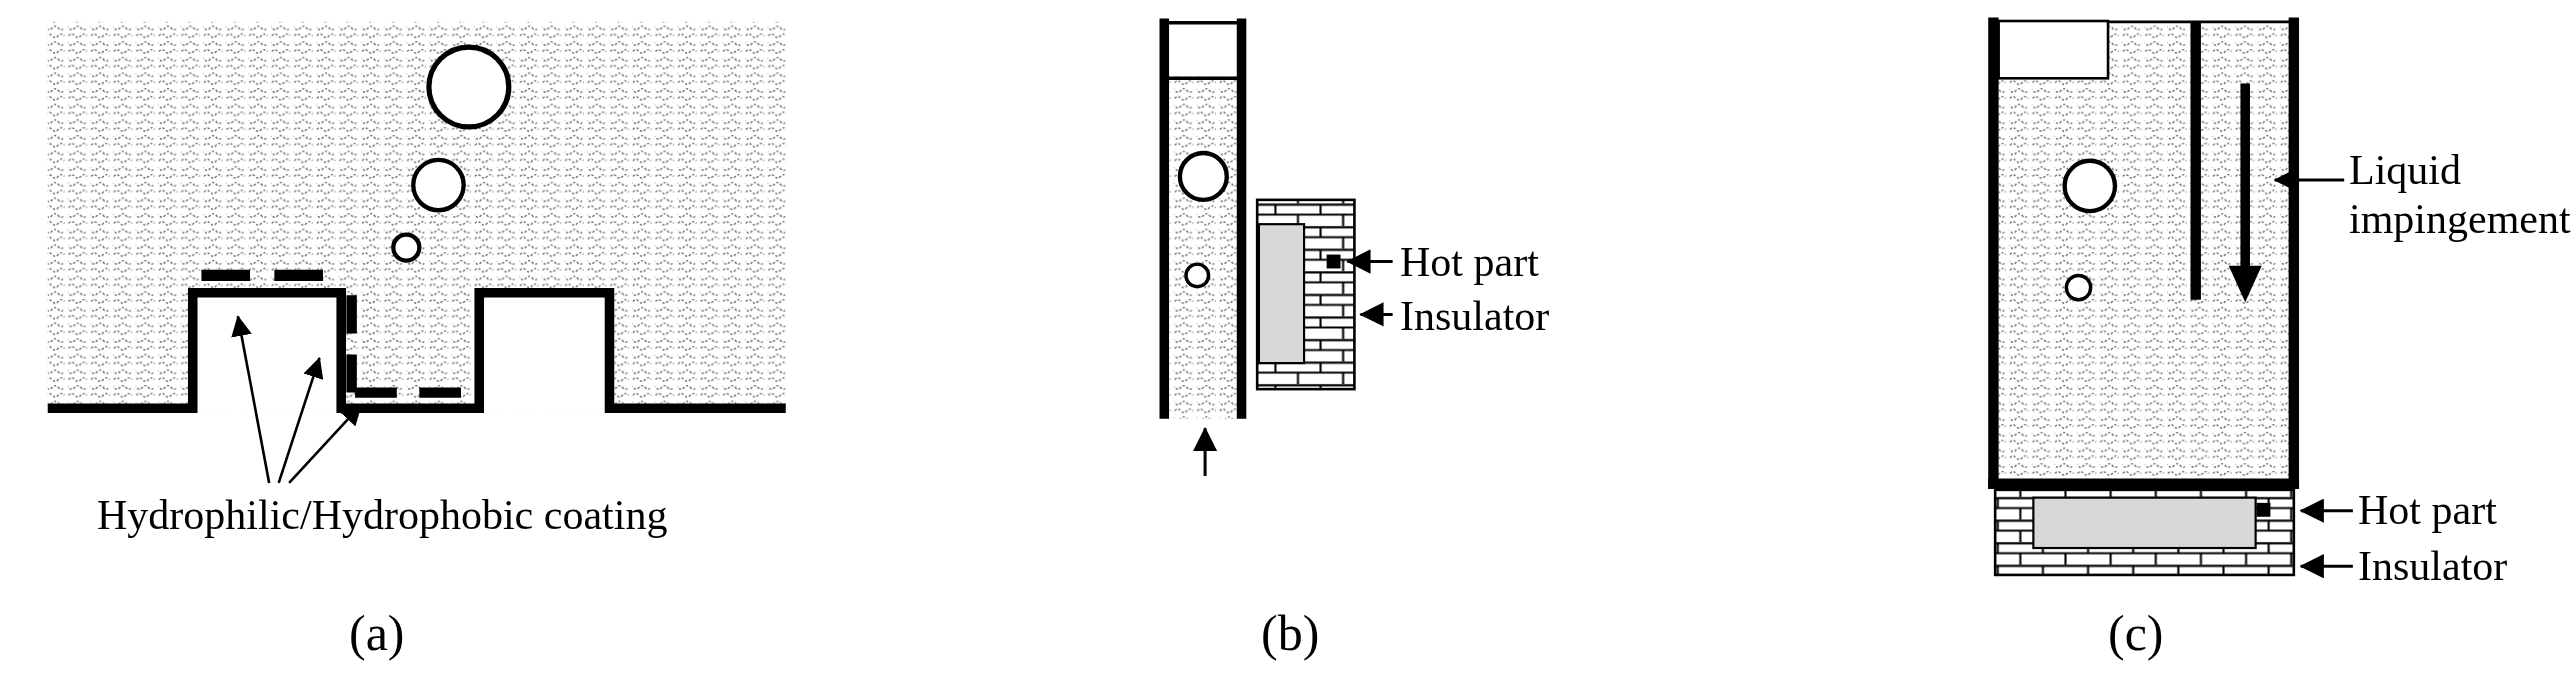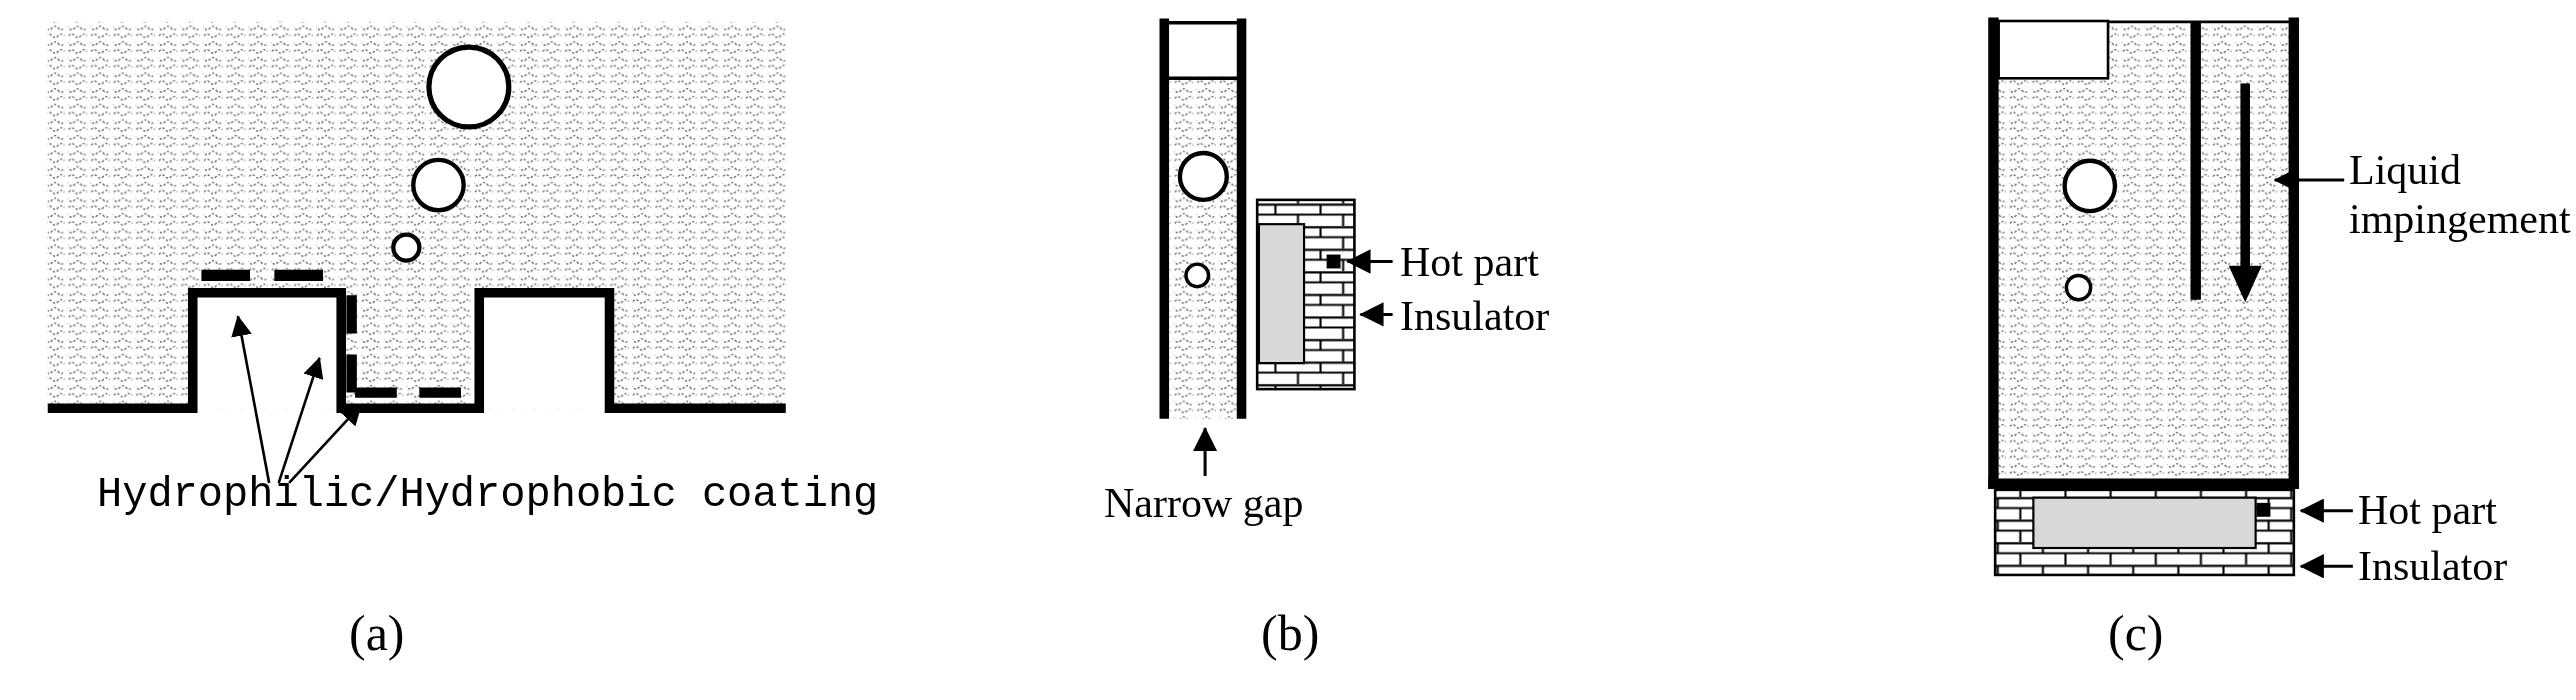--- a/index.html
+++ b/index.html
@@ -90,26 +90,25 @@
       <rect x="2298" y="564" width="344" height="98" fill="url(#brick)" stroke="#000" stroke-width="3"></rect>
       <rect x="2342" y="573" width="256" height="58" stroke="#000" stroke-width="2.5" fill="#d8d8d8"></rect>
       <rect x="2599" y="579" width="16" height="16" fill="#000"></rect>
 
       <line x1="2700" y1="207" x2="2620" y2="207" stroke="#000" stroke-width="3.5" marker-end="url(#ah)"></line>
       <line x1="2710" y1="588" x2="2650" y2="588" stroke="#000" stroke-width="3.5" marker-end="url(#ah)"></line>
       <line x1="2710" y1="652" x2="2650" y2="652" stroke="#000" stroke-width="3.5" marker-end="url(#ah)"></line>
     </g>
   </svg>
 
-  <div class="lbl" style="left:97px;top:471px;font-family:Liberation Mono, monospace;">Hydrophilic/Hydrophobic coating</div>
+  <div class="lbl" style="left:97px;top:491px;">Hydrophilic/Hydrophobic coating</div>
   <div class="cap" style="left:349px;top:608px;">(a)</div>
 
   <div class="lbl" style="left:1400px;top:238px;">Hot part</div>
   <div class="lbl" style="left:1400px;top:292px;">Insulator</div>
-  <div class="lbl" style="left:1104px;top:479px;">Narrow gap</div>
   <div class="cap" style="left:1261px;top:608px;">(b)</div>
 
   <div class="lbl wrap" style="left:2349px;top:146px;width:278px;">Liquid impingement</div>
   <div class="lbl" style="left:2358px;top:486px;">Hot part</div>
   <div class="lbl" style="left:2358px;top:542px;">Insulator</div>
   <div class="cap" style="left:2108px;top:608px;">(c)</div>
 
 </div>
 
 

